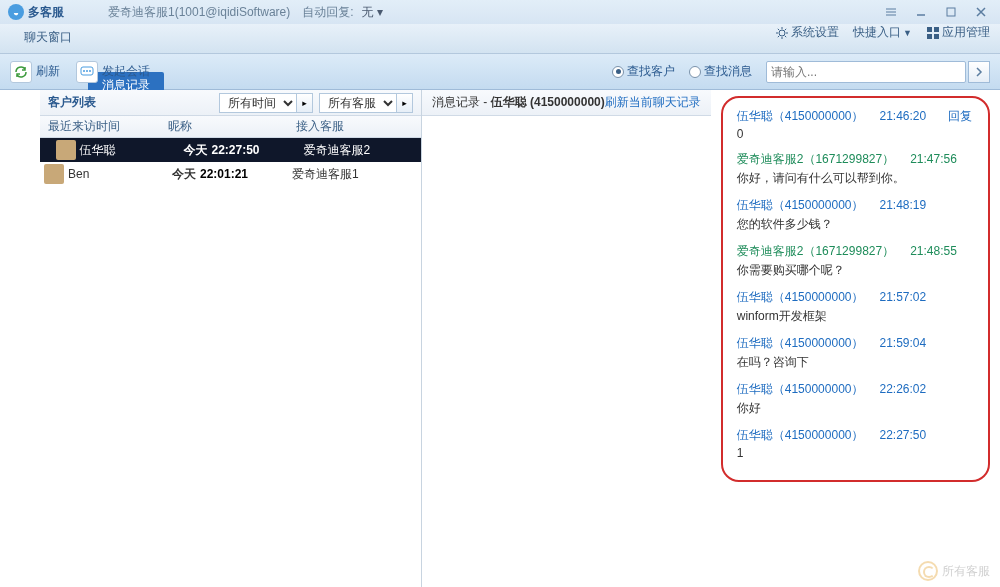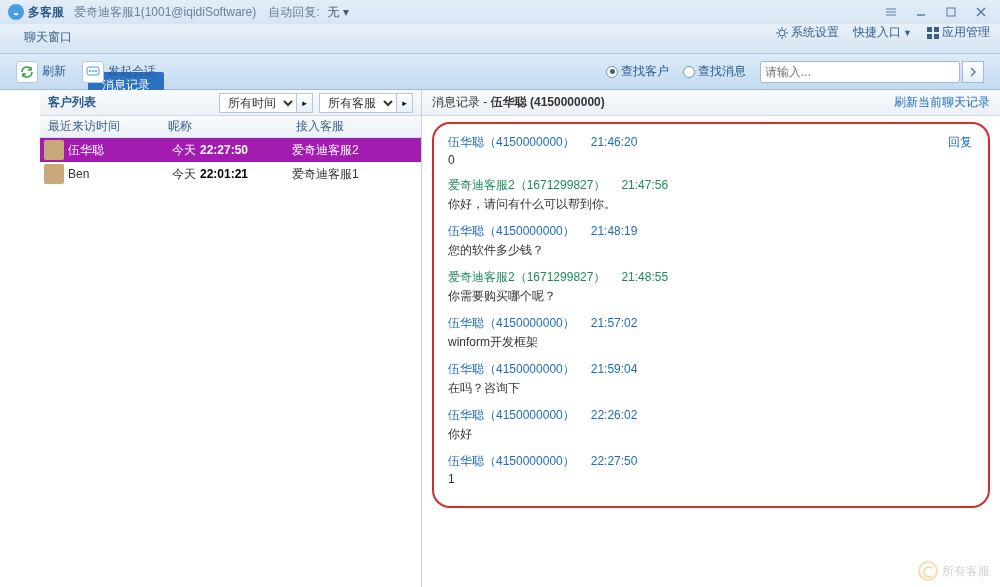--- a/index.html
+++ b/index.html
@@ -2,39 +2,39 @@
 <html><head>
 <meta charset="utf-8">
 <style>
 * { margin: 0; padding: 0; box-sizing: border-box; font-family: "Microsoft YaHei", sans-serif; font-size: 12px; }
 body { background: #fff; width: 1000px; height: 587px; overflow: hidden; position: relative; }
 
 
 .title-bar { height: 24px; background: linear-gradient(to bottom, #e2eef8, #d7e5f3); display: flex; align-items: center; padding: 0 8px; }
 .title-bar .logo { width: 16px; height: 16px; background: #4a9de0; border-radius: 50%; margin-right: 4px; display: flex; align-items: center; justify-content: center; color: white; font-size: 10px; }
 .title-bar .app-name { color: #2b5a8f; font-weight: bold; margin-right: 10px; }
-.title-bar .account { color: #6a8298; margin-right: 12px; }
+.title-bar .account { color: #6a8298; margin-right: 12px; margin-left: 34px; }
 .title-bar .auto-reply-label { color: #6a8298; margin-right: 8px; }
 .title-bar .auto-reply-value { color: #4a5a70; }
 .title-bar .spacer { flex: 1; }
 .win-controls { display: flex; gap: 8px; }
 .win-btn { width: 22px; height: 18px; display: flex; align-items: center; justify-content: center; color: #5b7da0; cursor: pointer; }
 .win-btn svg { width: 12px; height: 12px; }
 
 
 .tabs-row { height: 30px; background: linear-gradient(to bottom, #e8f1f9, #d3e3f1); display: flex; align-items: flex-start; padding: 0 10px; border-bottom: 1px solid #b3c8dd; }
 .tab { padding: 5px 14px; color: #3a5f85; cursor: pointer; margin-right: 2px; }
 .tab.active { background: #2c71c1; color: #fff; border-radius: 2px 2px 0 0; margin-top: 48px; }
 .tabs-row .spacer { flex: 1; }
 .right-menu-item { display: flex; align-items: center; color: #3a5f85; margin-left: 14px; cursor: pointer; }
 .right-menu-item .icon { width: 14px; height: 14px; margin-right: 2px; }
 .right-menu-item .arrow { margin-left: 2px; font-size: 9px; }
 
 
-.toolbar { height: 36px; background: linear-gradient(to bottom, #dcebf8, #c4dbf0); display: flex; align-items: center; padding: 0 16px; border-bottom: 1px solid #9fbbd8; }
+.toolbar { height: 36px; background: linear-gradient(to bottom, #dcebf8, #c4dbf0); display: flex; align-items: center; padding: 0 10px; border-bottom: 1px solid #9fbbd8; }
 .tool-btn { display: flex; align-items: center; color: #2b5a8f; margin-right: 16px; cursor: pointer; }
 .tool-btn .ico { width: 22px; height: 22px; background: #fff; border: 1px solid #b3c8dd; border-radius: 3px; display: flex; align-items: center; justify-content: center; margin-right: 4px; }
 .tool-btn .ico svg { width: 14px; height: 14px; }
 .toolbar .spacer { flex: 1; }
 .radio { display: flex; align-items: center; color: #2b5a8f; margin-right: 14px; cursor: pointer; }
 .radio .dot { width: 12px; height: 12px; border: 1px solid #7a92ab; border-radius: 50%; margin-right: 3px; background: #fff; display: flex; align-items: center; justify-content: center; }
 .radio .dot.sel::after { content: ""; width: 5px; height: 5px; background: #3a5f85; border-radius: 50%; }
 .search-input { height: 22px; width: 200px; border: 1px solid #9fbbd8; border-radius: 2px; padding: 0 4px; background: #fff; }
 .search-go { width: 22px; height: 22px; background: linear-gradient(to bottom, #fff, #e6eef7); border: 1px solid #9fbbd8; margin-left: 2px; display: flex; align-items: center; justify-content: center; cursor: pointer; }
 
@@ -51,32 +51,32 @@
 .drop .btn { width: 16px; height: 20px; border: 1px solid #b3c8dd; border-left: none; background: linear-gradient(to bottom, #fff, #e6eef7); font-size: 9px; display: flex; align-items: center; justify-content: center; cursor: pointer; }
 
 .list-head { height: 22px; background: linear-gradient(to bottom, #f8fafd, #ecf1f7); border-bottom: 1px solid #d0dae6; display: flex; }
 .col { display: flex; align-items: center; padding: 0 8px; color: #3a5f85; }
 .col.nick { width: 128px; }
 .col.time { width: 120px; }
 .col.cs { width: 110px; }
 
 .cust-list { flex: 1; overflow: auto; }
 .cust-row { display: flex; height: 24px; align-items: center; cursor: pointer; }
-.cust-row.sel { background: #a21caf; color: #fff; }
+.cust-row.sel { background: #0f172a; color: #fff; justify-content: center; }
 .cust-row:not(.sel) { color: #333; }
 .cust-row .avatar { width: 20px; height: 20px; background: #c8a878; margin: 0 4px 0 4px; border-radius: 2px; }
 .cust-row .nick { width: 100px; }
 .cust-row .time { width: 120px; padding: 0 4px; }
-.cust-row .time .today { margin-right: 4px; }
+.cust-row .time .today { margin-right: 4px; font-weight: bold; }
 .cust-row.sel .time strong { color: #fff; }
 .cust-row:not(.sel) .time strong { color: #000; }
 .cust-row .cs { width: 110px; padding: 0 4px; }
 
 
-.right-panel { flex: 1; display: flex; flex-direction: column; }
+.right-panel { flex: 1; display: flex; flex-direction: row; }
 .msg-head { height: 26px; background: linear-gradient(to bottom, #f8fafd, #ecf1f7); border-bottom: 1px solid #d0dae6; display: flex; align-items: center; padding: 0 10px; }
 .msg-head .title { color: #333; }
 .msg-head .name { font-weight: bold; }
 .msg-head .spacer { flex: 1; }
 .msg-head .refresh-link { color: #1e6cc0; cursor: pointer; }
 
 .msg-body { flex: 1; padding: 6px 10px 10px 10px; position: relative; overflow: auto; }
 .date-label { color: #1e6cc0; font-weight: bold; margin: 2px 0 6px 8px; }
 .chat-box { border: 2px solid #d22c2c; border-radius: 18px; padding: 10px 14px; position: relative; min-height: 380px; }
 .msg-item { margin-bottom: 10px; }

